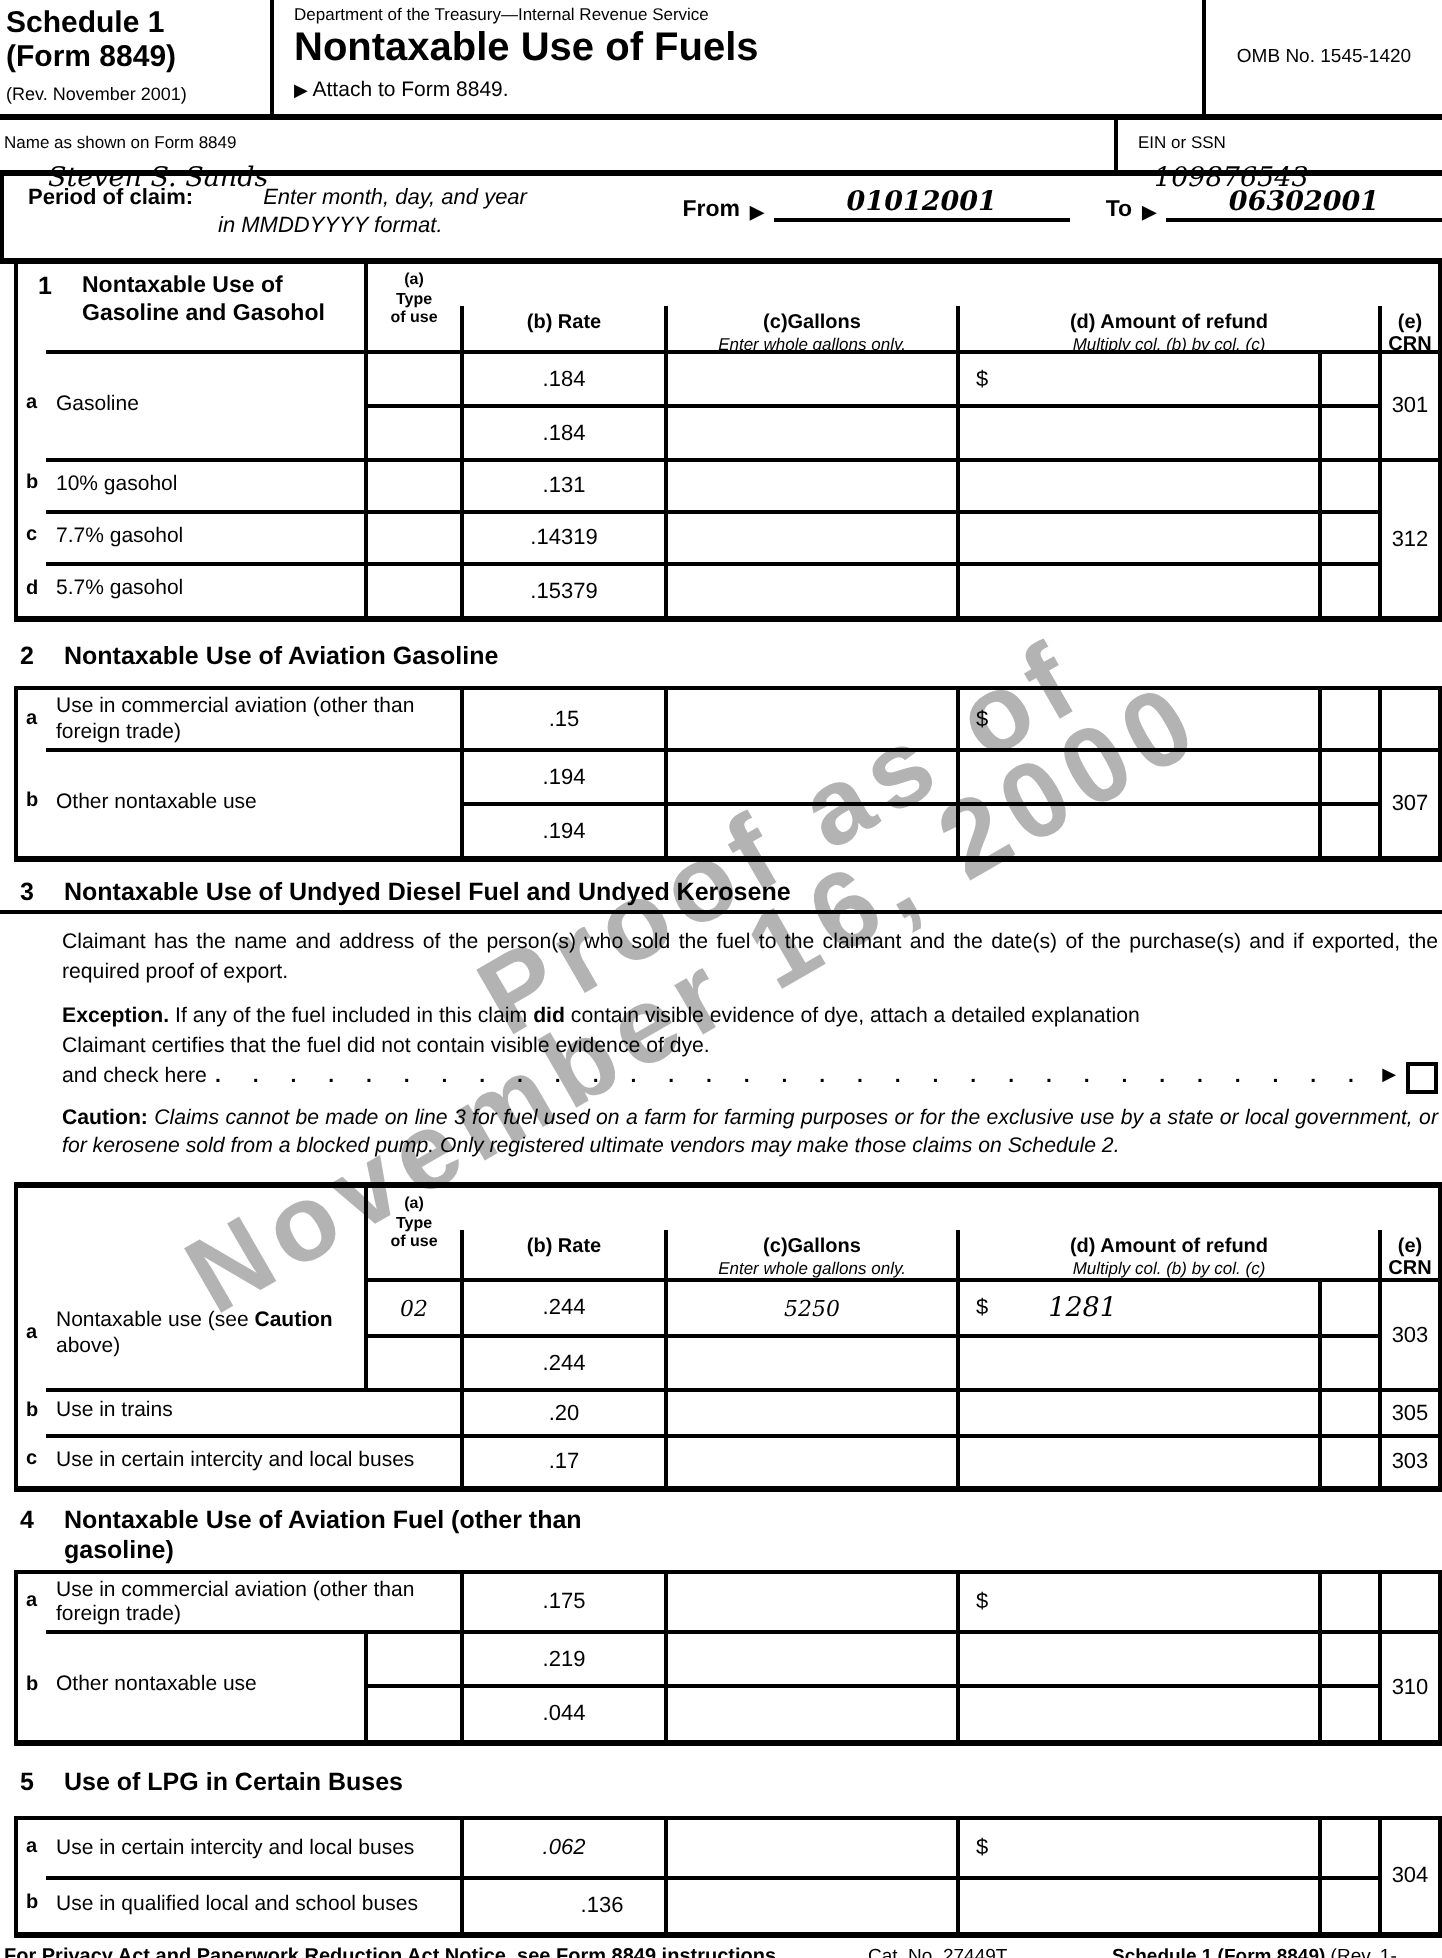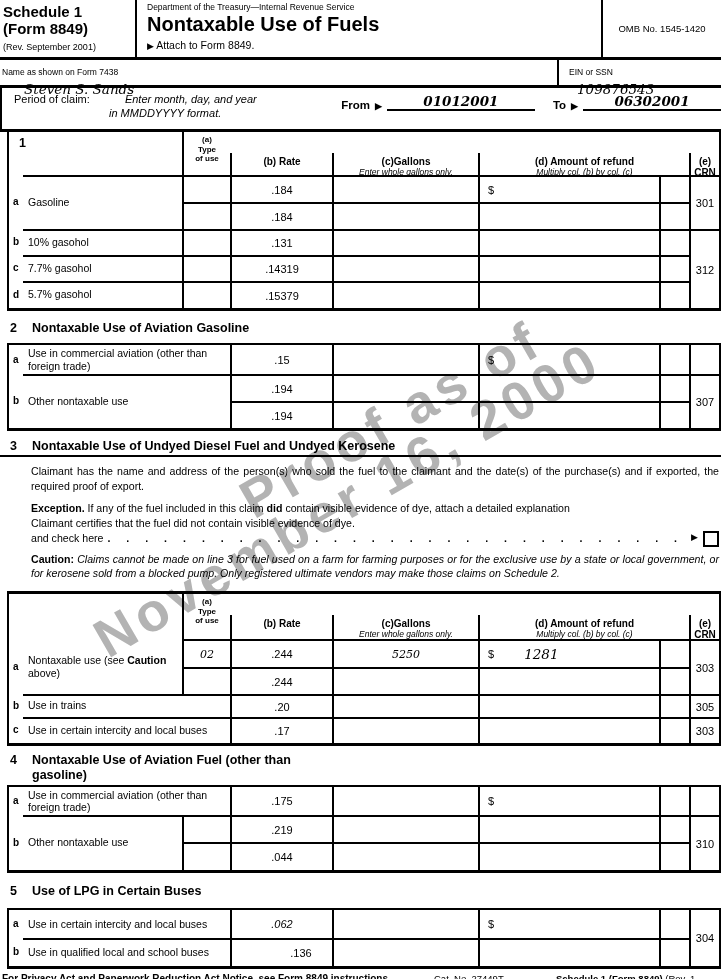--- a/index.html
+++ b/index.html
@@ -23,21 +23,21 @@
   .nr-left{flex:1;padding:1px 0 0 2px;}
   .smalllabel{font-size:8.5px;}
   .val{font-family:"DejaVu Serif",serif;font-style:italic;font-size:13.5px;}
   .nr-left .val{margin:2px 0 0 22px;display:inline-block;}
   .nr-right{width:152px;border-left:2px solid #000;padding:1px 0 0 10px;}
   .nr-right .val{margin:2px 0 0 8px;display:inline-block;}
   
   .period{display:flex;height:36px;border-bottom:3px solid #000;border-left:2px solid #000;
           align-items:flex-start;padding-top:5px;}
   .p-left{width:330px;padding-left:12px;font-size:11px;line-height:1.25;}
-  .p-left .b{font-weight:normal;}
+  .p-left .b{font-weight:bold;}
   .p-left .i{font-style:italic;margin-left:32px;}
   .p-hint2{font-style:italic;margin-left:95px;}
   .ft{display:flex;align-items:flex-end;font-size:11.5px;font-weight:bold;gap:5px;}
   .uline{display:inline-block;border-bottom:2px solid #000;text-align:center;font-weight:bold;}
   .arrow{font-size:9px;}
   
   .grid{display:grid;margin-left:7px;border-left:2px solid #000;border-right:2px solid #000;
         border-bottom:3px solid #000;grid-template-columns:173px 48px 102px 146px 181px 30px 1fr;}
   .topb{border-top:2px solid #000;}
   .topb3{border-top:3px solid #000;}
@@ -89,33 +89,33 @@
 
   <div class="wm" style="left:222px;top:388px;">Proof as of</div>
   <div class="wm" style="left:60px;top:468px;">November 16, 2000</div>
 
   <div class="content">
 
     <div class="hdr">
       <div class="hd-left">
         <div class="b">Schedule 1</div>
         <div class="b">(Form 8849)</div>
-        <div class="rev">(Rev. September 2001)</div>
+        <div class="rev">(Rev. November 2001)</div>
       </div>
       <div class="hd-mid">
         <div class="dept">Department of the Treasury—Internal Revenue Service</div>
         <div class="title">Nontaxable Use of Fuels</div>
         <div class="attach"><span class="arrow">▶</span> <span>Attach to Form 8849.</span></div>
       </div>
       <div class="hd-right">OMB No. 1545-1420</div>
     </div>
 
     <div class="namerow">
       <div class="nr-left">
-        <span class="smalllabel">Name as shown on Form 7438</span><br>
+        <span class="smalllabel">Name as shown on Form 8849</span><br>
         <span class="val">Steven S. Sands</span>
       </div>
       <div class="nr-right">
         <span class="smalllabel">EIN or SSN</span><br>
         <span class="val">109876543</span>
       </div>
     </div>
 
     <div class="period">
       <div class="p-left">
@@ -131,20 +131,21 @@
       <div class="ft" style="margin-left:18px;">
         <span>To</span>
         <span class="arrow">▶</span>
         <span class="uline val" style="width:138px;">06302001</span>
       </div>
     </div>
 
     <div class="grid" style="grid-template-rows:43px 27px 27px 26px 26px 27px;">
       <div class="c cl hc1" style="grid-area:1/1;">
         <span class="secnum">1</span>
+        <span class="sect1t">Nontaxable Use of Gasoline and Gasohol</span>
       </div>
       <div class="c ct tu" style="grid-area:1/2;">
         <span>(a)</span>
           <span>Type</span>
           <span>of use</span>
       </div>
       <div class="c ct hcell" style="grid-area:1/3;justify-content:flex-start;">(b) Rate</div>
       <div class="c ct hcell" style="grid-area:1/4;">
         <span>(c)Gallons</span>
           <span class="hsub">Enter whole gallons only.</span>

